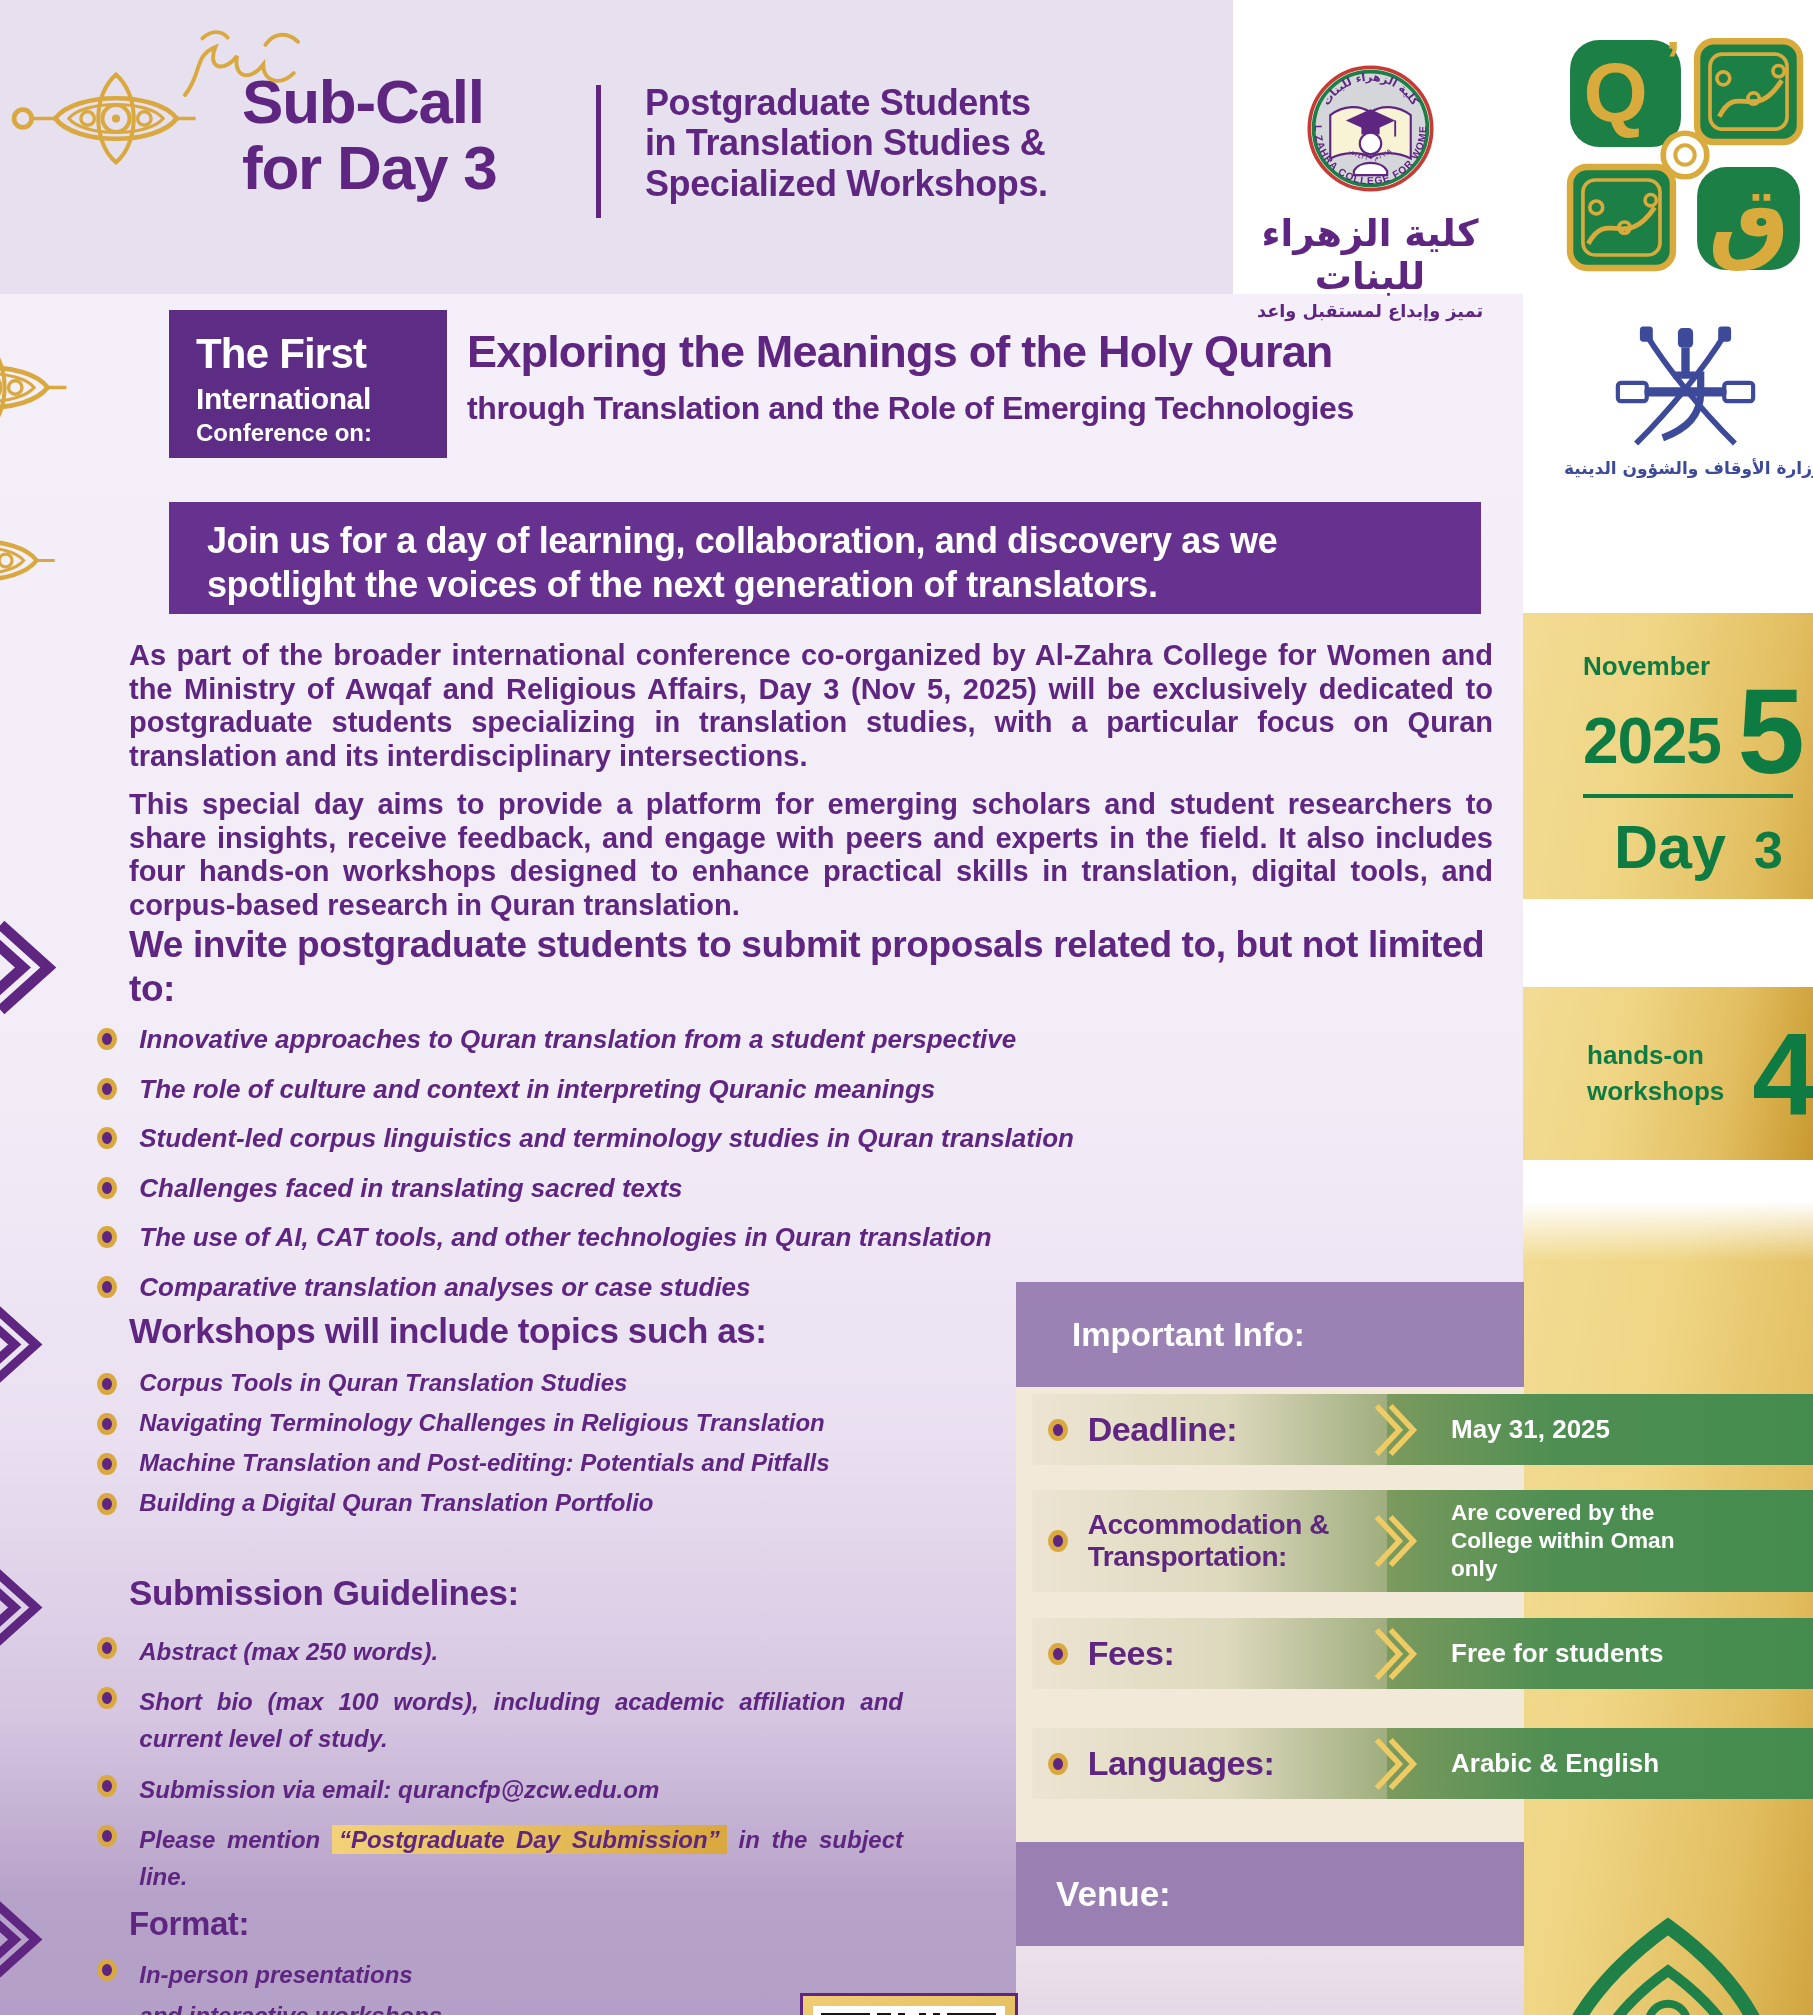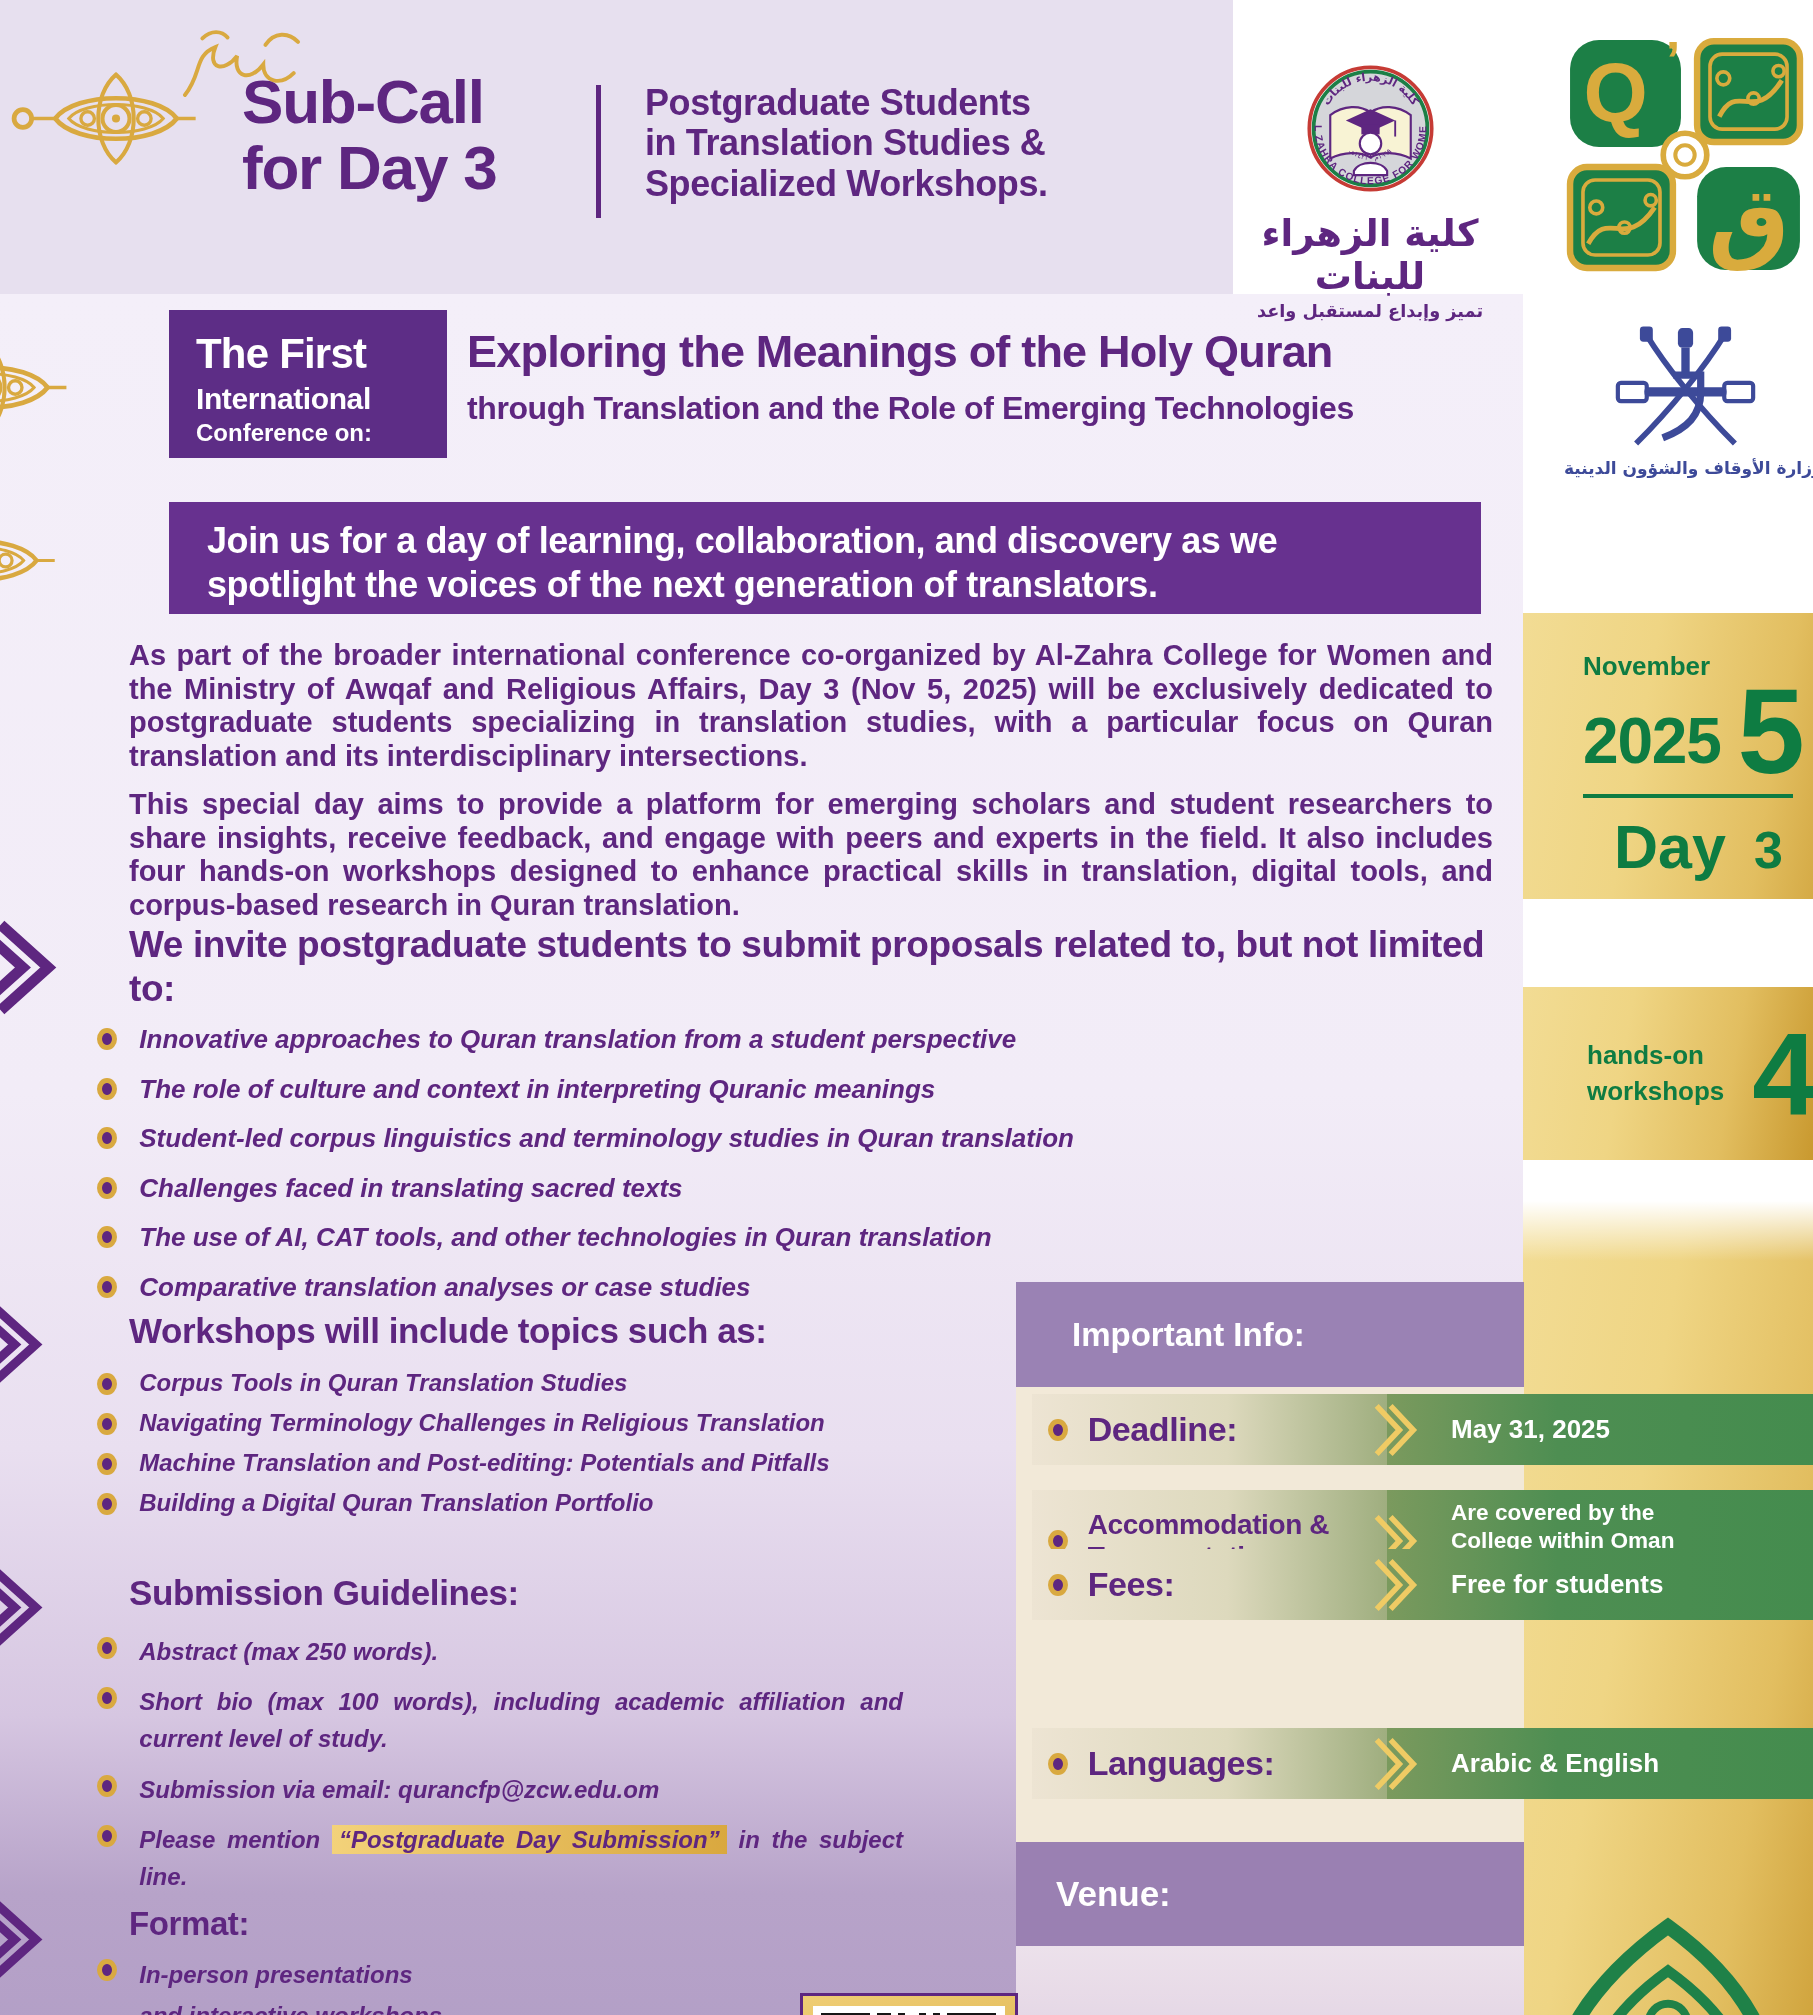--- a/index.html
+++ b/index.html
@@ -83,21 +83,21 @@
   .fmt-item{left:97px;top:1955px;}
   .fmt-item .btext{font-size:24px;line-height:1.7;}
 
   
   .info-header{left:1016px;top:1282px;width:508px;height:106px;background:#9A82B4;display:flex;align-items:center;
     box-sizing:border-box;padding-left:56px;color:#ffffff;font-size:33px;font-weight:bold;}
   .beige{left:1016px;top:1387px;width:508px;height:455px;background:#F2E9D8;}
   .info-row{left:1032px;width:782px;display:flex;align-items:stretch;}
   .row-deadline{top:1394px;height:71px;}
   .row-accom{top:1490px;height:102px;}
-  .row-fees{top:1549px;height:71px;}
+  .row-fees{top:1618px;height:71px;}
   .row-lang{top:1728px;height:71px;}
   .row-left{width:355px;display:flex;align-items:center;gap:20px;box-sizing:border-box;padding-left:16px;
     background:linear-gradient(90deg,#EDE4D3 0%,#DDD9BD 55%,#9FAE7F 100%);}
   .row-left .blt{margin-top:0;}
   .row-label{color:#5E2680;font-weight:bold;font-size:34px;letter-spacing:-0.4px;}
   .row-accom .row-label{font-size:28px;line-height:1.15;}
   .row-right{flex:1;position:relative;display:flex;align-items:center;box-sizing:border-box;padding:4px 24px 4px 64px;
     background:linear-gradient(90deg,#7B9A5E 0%,#4E8E52 40%,#448C4E 100%);color:#ffffff;font-weight:bold;}
   .row-value{font-size:26px;}
   .row-accom .row-value{font-size:22.6px;line-height:1.25;max-width:242px;}

